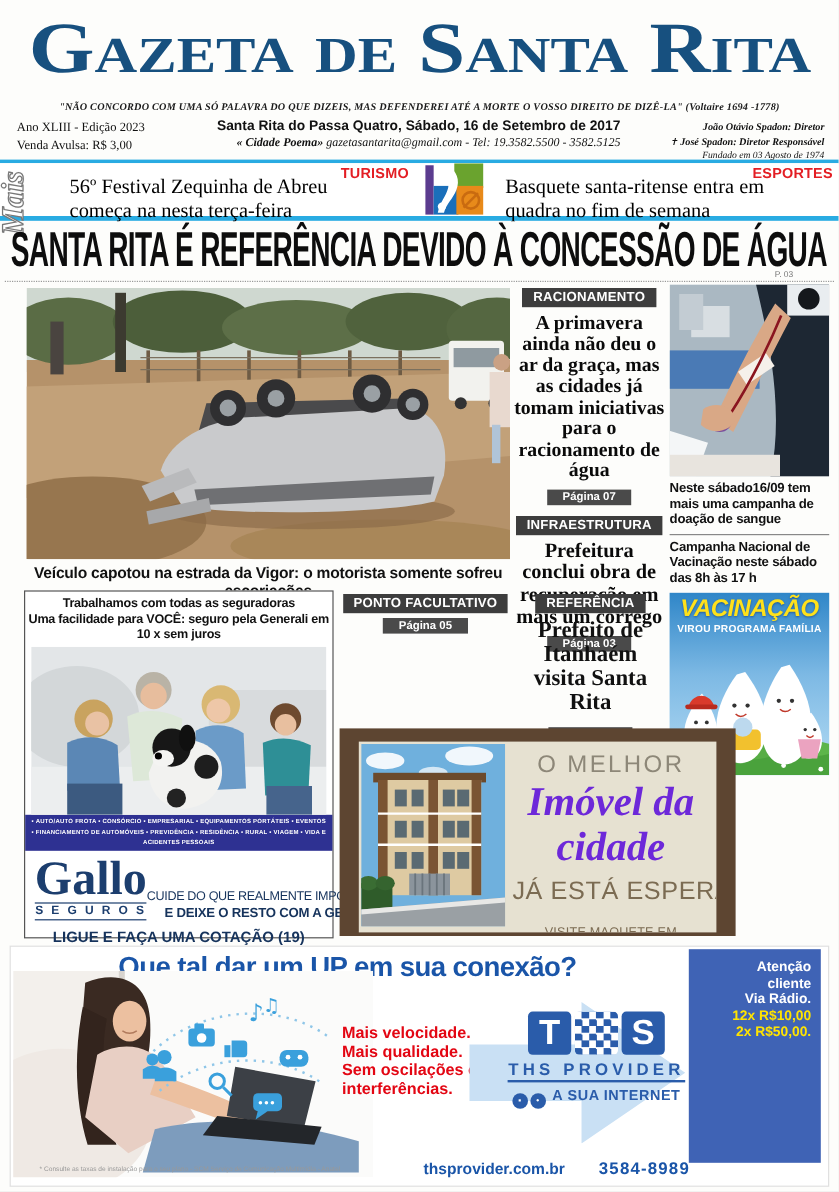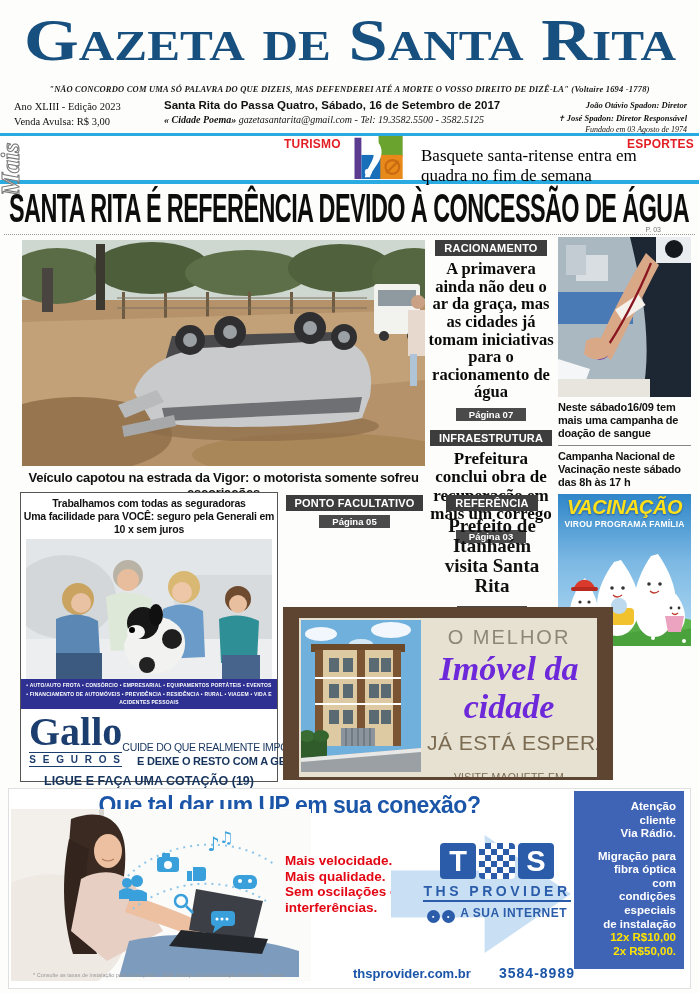--- a/index.html
+++ b/index.html
@@ -6,21 +6,21 @@
   .page{position:relative;width:699px;height:993px;background:#fdfdfb;margin:0 auto;overflow:hidden;
         font-family:"Liberation Sans",sans-serif;color:#111}
 
   
   .masthead{position:absolute;top:0;left:0;right:0;height:133px;border-bottom:3px solid #29abe2}
   .mast-title{position:absolute;top:6px;left:50%;transform:translateX(-50%)}
   .quote{position:absolute;top:84px;left:0;right:0;text-align:center;
          font:italic bold 8.5px "Liberation Serif",serif;color:#1a1a1a;letter-spacing:.2px}
   .info-row{position:absolute;top:99px;left:14px;right:12px;display:flex;justify-content:space-between}
   .info-left{font:10.5px "Liberation Serif",serif;line-height:1.45;width:150px}
-  .info-center{text-align:left;flex:1}
+  .info-center{text-align:right;flex:1}
   .date{font:bold 11.5px "Liberation Sans",sans-serif}
   .motto-line{font:italic bold 10px "Liberation Serif",serif;margin-top:3px}
   .motto-line .contact{font-weight:normal}
   .info-right{font:italic 8px "Liberation Serif",serif;text-align:right;width:170px;line-height:1.45}
   .info-right b{font-size:8.5px}
 
   
   .teaser-band{position:absolute;top:136px;left:0;right:0;height:44px;border-bottom:4px solid #29abe2;background:#fff}
   .mais{position:absolute;left:-8px;top:4px;font:italic bold 26px "Liberation Serif",serif;
         color:#fff;-webkit-text-stroke:1px #777;text-shadow:0 0 1px #999;transform:rotate(-90deg);transform-origin:30px 26px}
@@ -154,20 +154,21 @@
         <div><b>João Otávio Spadon: Diretor</b></div>
         <div><span>✝</span> <b>José Spadon: Diretor Responsável</b></div>
         <div>Fundado em 03 Agosto de 1974</div>
       </div>
     </div>
   </header>
 
   <div class="teaser-band">
     <div class="mais">Mais</div>
     <div class="cat cat-turismo">TURISMO</div>
+    <div class="teaser-txt teaser-left-txt">56º Festival Zequinha de Abreu começa na nesta terça-feira</div>
     <div class="fest-logo">
       <svg width="62" height="43" viewBox="0 0 62 50">
         <rect x="6" y="2" width="8" height="48" fill="#5b3c8f"></rect>
         <rect x="14" y="22" width="24" height="28" fill="#1a6fba"></rect>
         <path d="M34,0 L62,0 L62,24 L34,24 Z" fill="#6aa32e"></path>
         <rect x="36" y="22" width="26" height="28" fill="#e88a1a"></rect>
         <circle cx="50" cy="36" r="8" fill="none" stroke="#c96b10" stroke-width="2.5"></circle>
         <line x1="43" y1="43" x2="57" y2="29" stroke="#c96b10" stroke-width="2.5"></line>
         <path d="M28,2 C36,8 40,16 36,26 C33,34 26,40 24,48 L18,48 C20,38 26,32 28,24 C30,16 26,8 22,2 Z" fill="#ffffff"></path>
         <circle cx="22" cy="42" r="4" fill="#ffffff"></circle>
@@ -483,26 +484,20 @@
       <div class="ths-tagline">
         <span class="ths-ic">▪</span><span class="ths-ic">•</span>
         <span>A SUA INTERNET</span>
       </div>
     </div>
 
     <div class="ths-panel">
       <div class="panel-intro">Atenção
 cliente
 Via Rádio.</div>
-      <div class="panel-body">Migração para
-fibra óptica
-com
-condições
-especiais
-de instalação</div>
       <div class="panel-prices">12x R$10,00
 2x R$50,00.</div>
     </div>
 
     <div class="ths-fine">* Consulte as taxas de instalação para o seu plano - SCM Serviço de Comunicação Multimídia - Anatel</div>
     <div class="ths-web">thsprovider.com.br</div>
     <div class="ths-phone">3584-8989</div>
   </section>
 
 </div>

